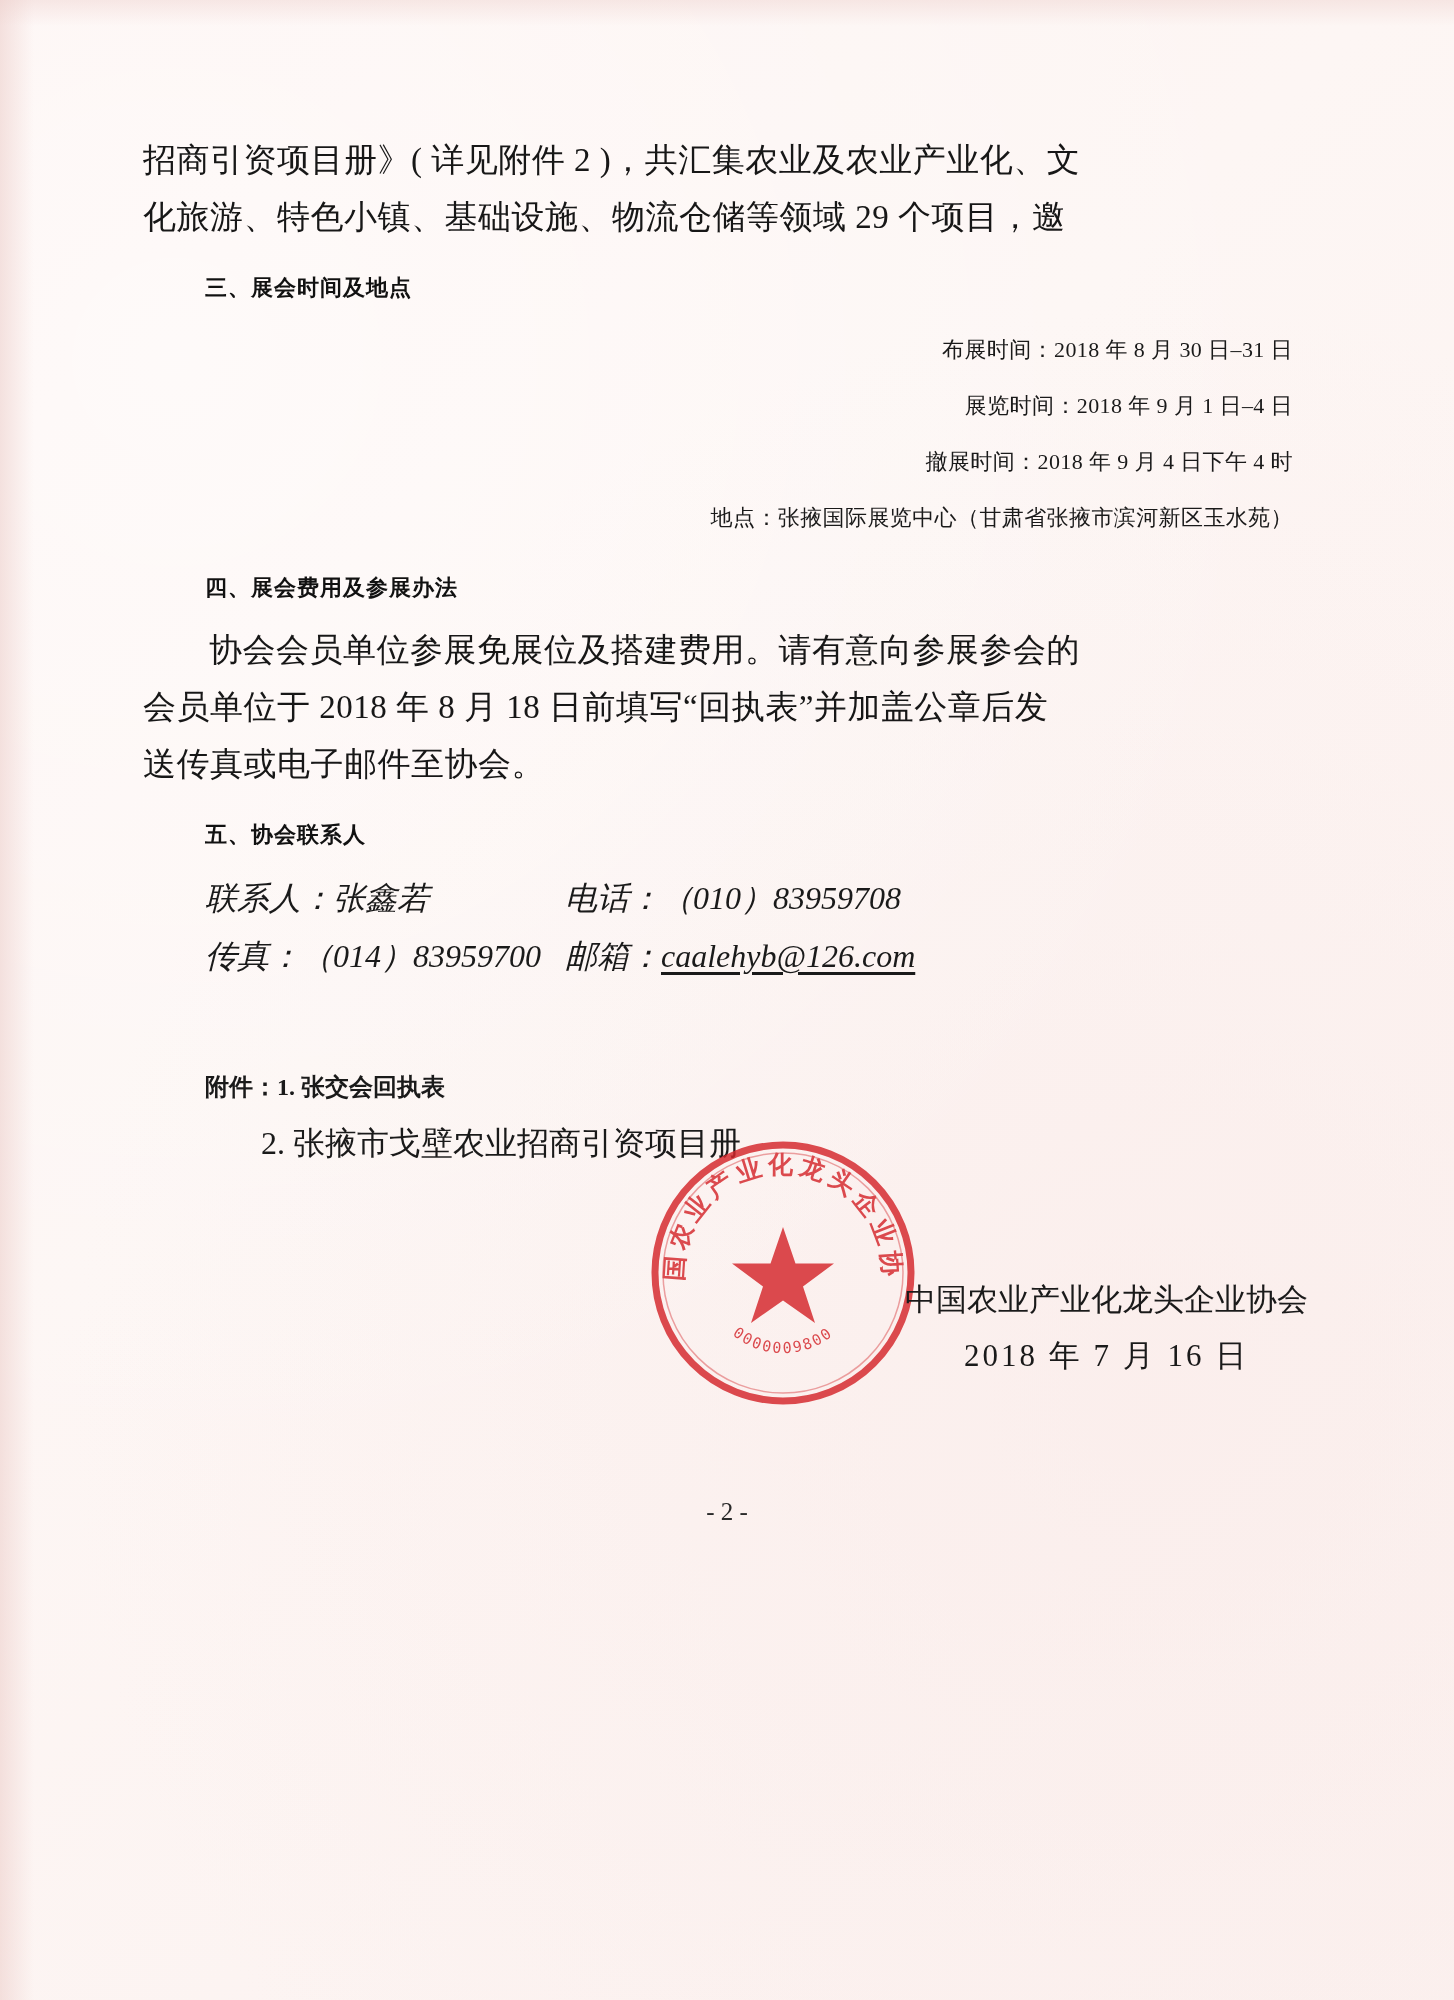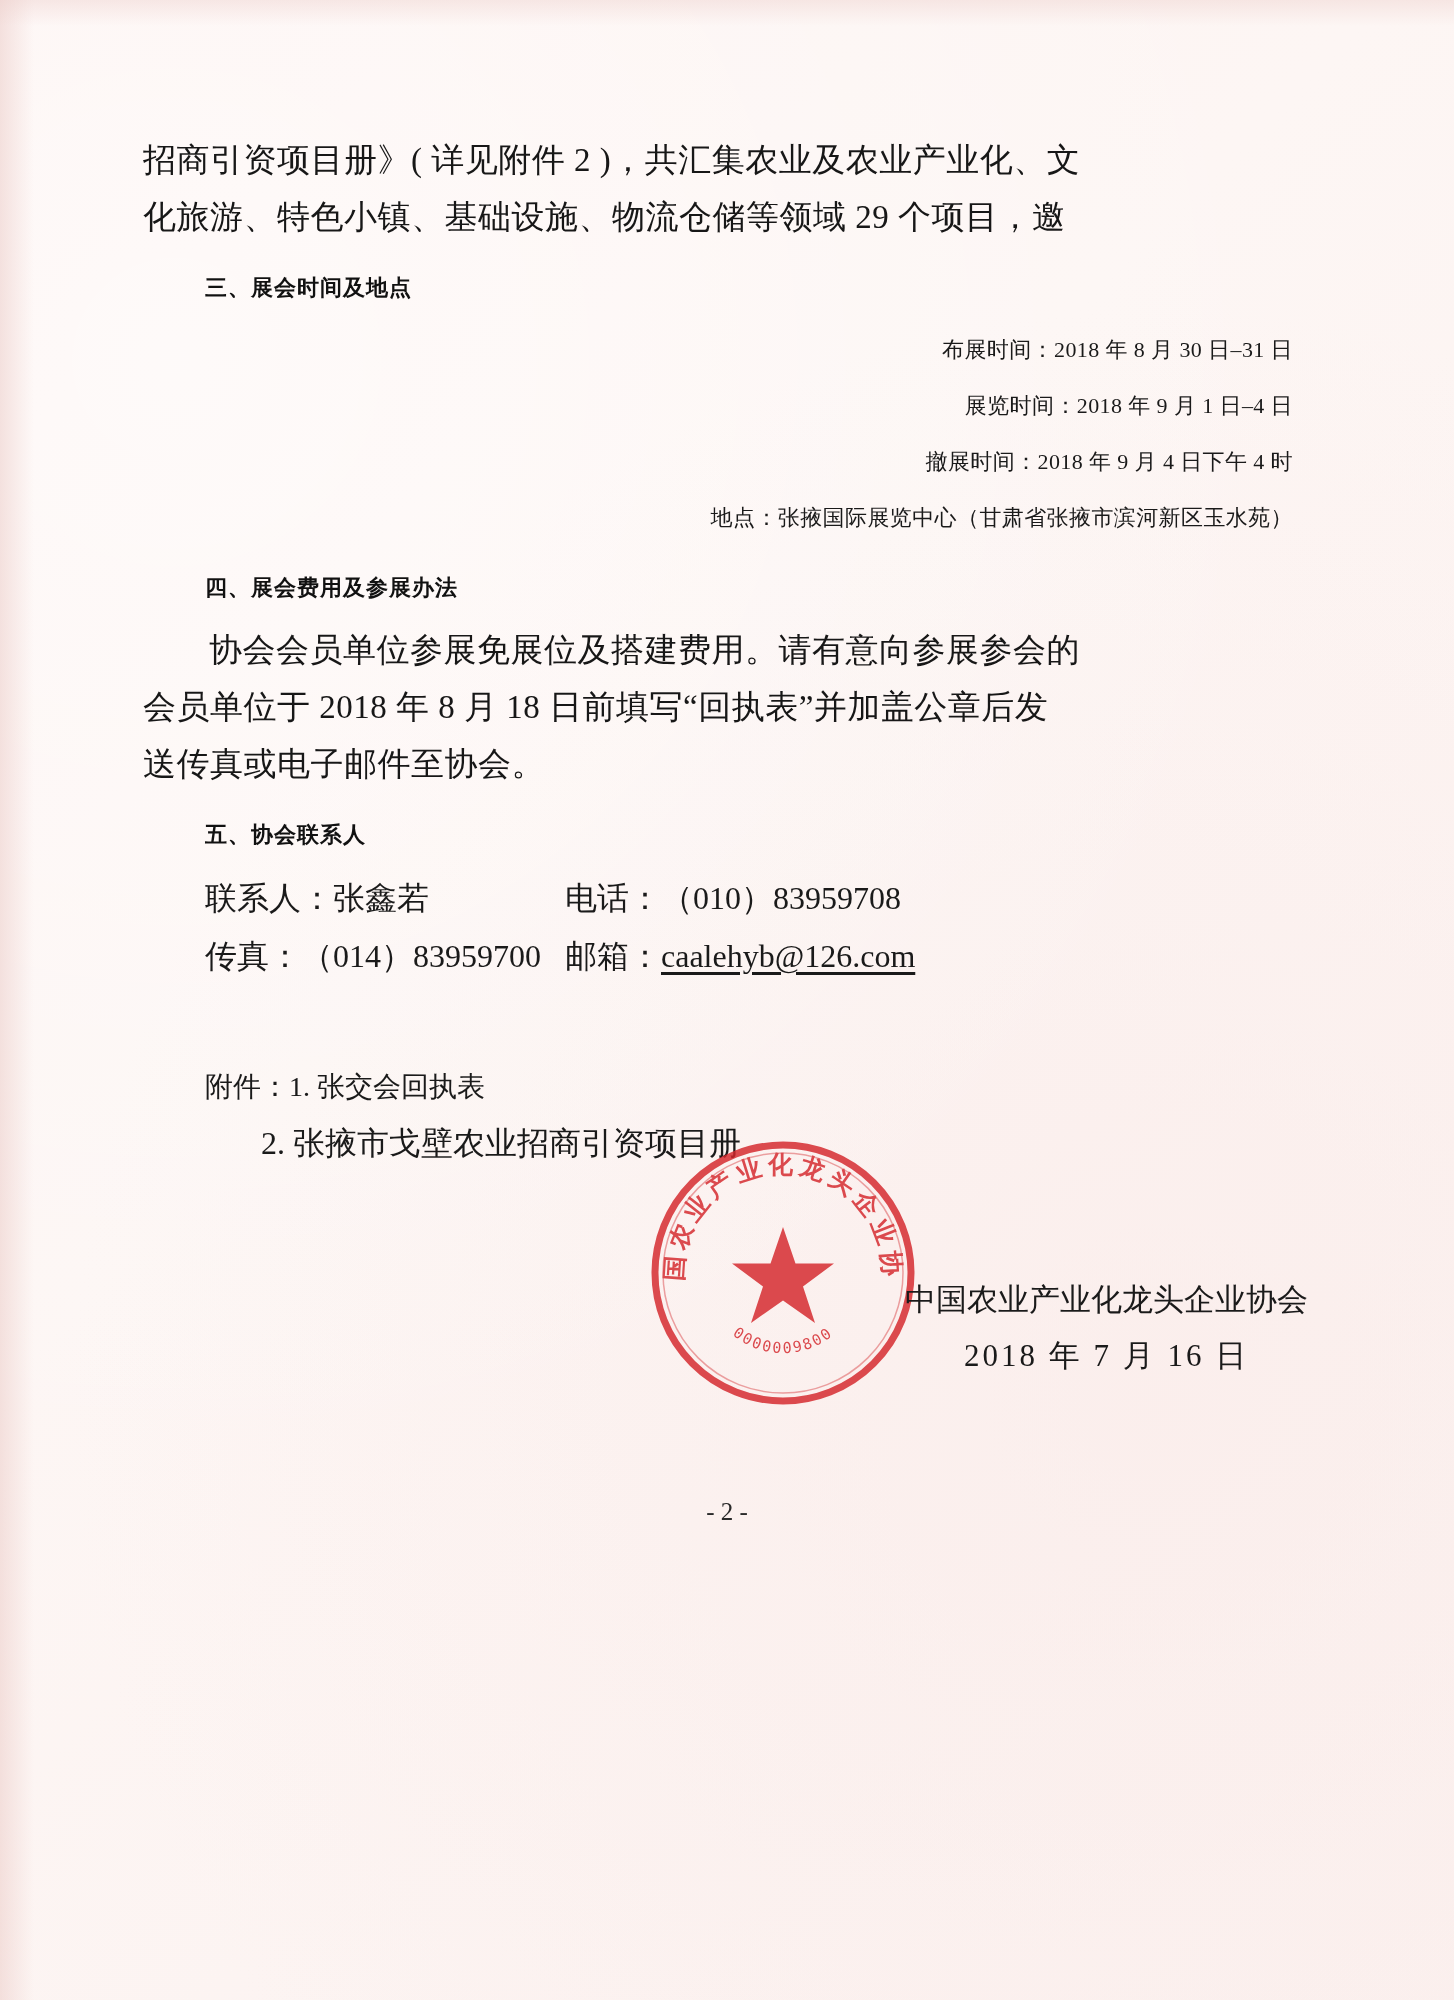--- a/index.html
+++ b/index.html
@@ -63,20 +63,21 @@
     text-indent: 62px;
     letter-spacing: 0.4px;
     white-space: nowrap;
     text-align: right;
   }
   .para {
     margin: 0;
   }
   .contact-block {
     margin-top: 2px;
+    font-style: italic;
   }
   .contact-row {
     display: flex;
     text-indent: 0;
     padding-left: 62px;
     font-size: 32px;
     line-height: 58px;
     white-space: nowrap;
   }
   .contact-row .c1 {
@@ -88,24 +89,25 @@
   .underline-link {
     text-decoration: underline;
     text-underline-offset: 5px;
     font-family: "Liberation Serif", serif;
   }
   .attach-block {
     margin-top: 74px;
   }
   .attach-line1 {
     margin: 0;
-    font-size: 28px;
+    font-size: 24px;
     line-height: 56px;
     text-indent: 62px;
     white-space: nowrap;
+    font-weight: bold;
   }
   .attach-line2 {
     margin: 0;
     font-size: 32px;
     line-height: 56px;
     text-indent: 118px;
     white-space: nowrap;
   }
   .signature {
     position: absolute;

